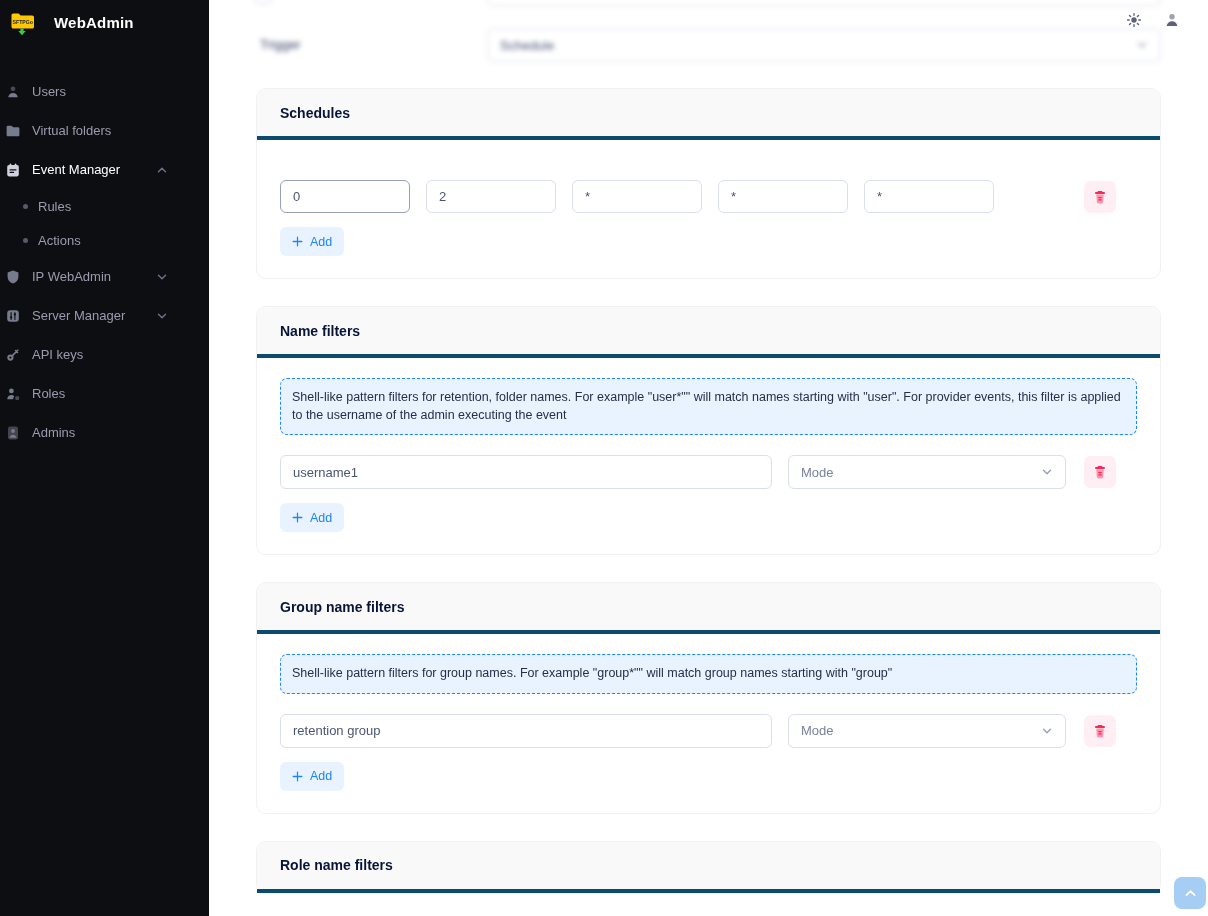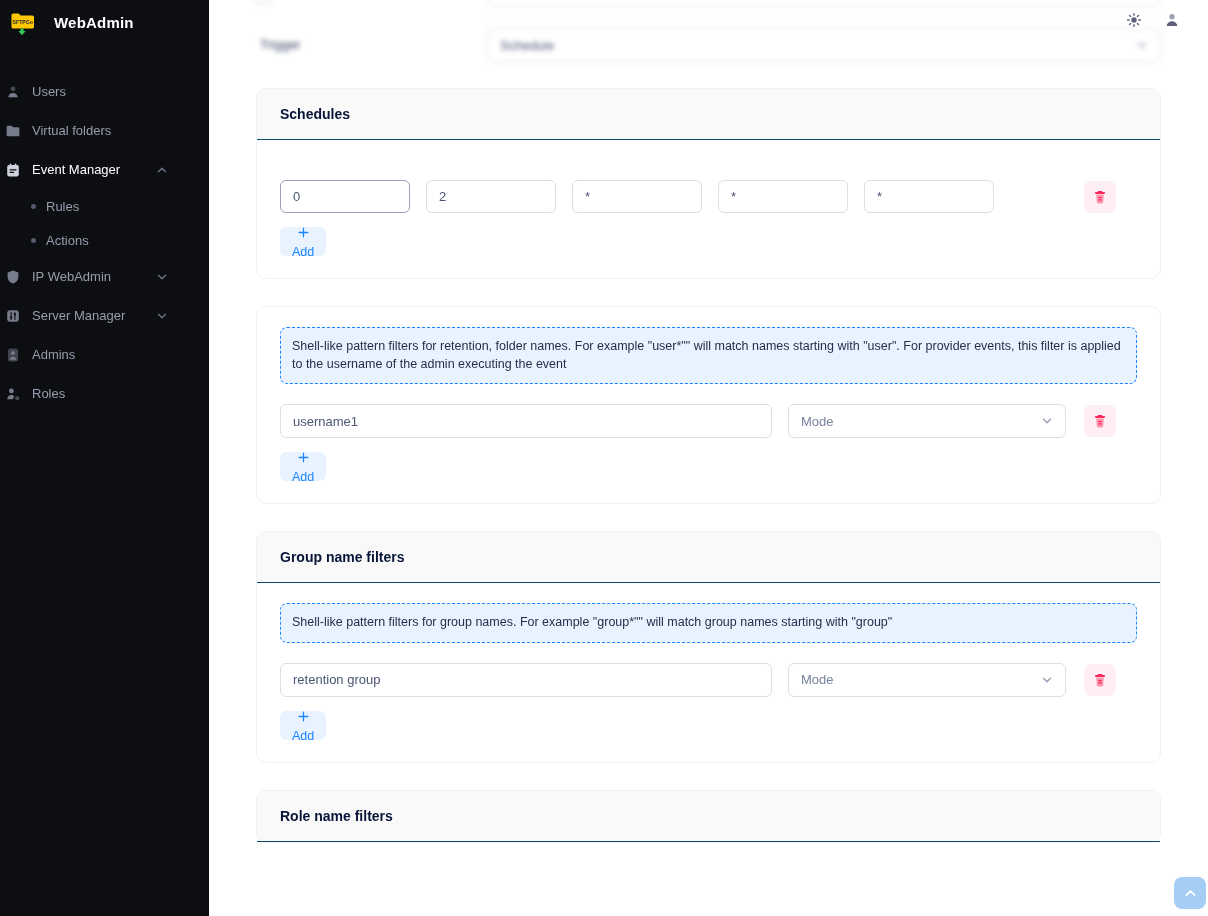--- a/index.html
+++ b/index.html
@@ -15,21 +15,21 @@
   .nav { position:absolute; top:72px; left:0; right:0; }
   .nav-item { display:flex; align-items:center; height:39px; padding-left:5px; cursor:pointer; }
   .nav-icon { width:16px; height:16px; color:#777c8c; flex:0 0 auto; display:flex; }
   .nav-icon svg { width:16px; height:16px; }
   .nav-label { margin-left:11px; font-size:13px; font-weight:500; color:#9a9cae; }
   .nav-item.active .nav-label { color:#ffffff; }
   .nav-item.active .nav-icon { color:#cfd2dc; }
   .nav-chevron { margin-left:auto; margin-right:41px; color:#6d7384; display:flex; }
   .nav-chevron svg { width:12px; height:12px; }
   .nav-chevron.up svg { transform:rotate(180deg); }
-  .nav-sub { display:flex; align-items:center; height:34px; padding-left:31px; cursor:pointer; }
+  .nav-sub { display:flex; align-items:center; height:34px; padding-left:23px; cursor:pointer; }
   .bullet { width:5px; height:5px; border-radius:50%; background:#555b6b; flex:0 0 auto; }
   .nav-sub .nav-label { margin-left:10px; }
 
   
   .main { position:absolute; left:209px; top:0; right:0; bottom:0; background:#fff; padding:0 47px; }
   .topbar { position:absolute; top:12px; right:28px; display:flex; gap:22px; z-index:6; }
   .topbar-icon { width:16px; height:16px; color:#5f607b; cursor:pointer; display:flex; }
   .topbar-icon svg { width:16px; height:16px; }
 
   
@@ -38,21 +38,21 @@
   .frag-box { position:absolute; left:-2px; top:-26px; width:18px; height:30px; border:1px solid #cfd4e3; border-radius:5px; }
   .frag-input { position:absolute; left:231px; right:0; top:-27px; height:33px; border:1px solid #dbdfe9; border-radius:6px; }
   .obscured-label { position:absolute; left:4px; top:37px; font-size:13px; color:#3a4565; }
   .obscured-select { position:absolute; left:231px; right:0; top:28px; height:34px; border:1px solid #dbdfe9;
                      border-radius:6px; display:flex; align-items:center; justify-content:space-between; padding:0 12px;
                      font-size:13px; color:#4b5675; background:#fff; }
   .obscured-select .sel-chevron { color:#99a1b7; display:flex; }
 
   
   .card { border:1px solid #f1f1f4; border-radius:10px; background:#fff; margin-bottom:27px; }
-  .card-header { height:51px; background:#f9f9f9; border-bottom:1px solid #0c4a6e; border-radius:10px 10px 0 0;
+  .card-header { height:51px; background:#f9f9f9; border-bottom:4px solid #0c4a6e; border-radius:10px 10px 0 0;
                  display:flex; align-items:center; padding:0 23px; }
   .card-title { font-size:14px; font-weight:700; color:#071437; }
   .card-body { padding:20px 23px 22px 23px; }
   .hint { background:#e9f3ff; border:1px dashed #1b84ff; border-radius:7px; padding:10px 11px;
           font-size:12.5px; line-height:17.5px; color:#252f4a; }
 
   .sched-row { display:flex; align-items:center; margin-top:20px; }
   .s-input { width:130px; height:33px; margin-right:16px; border:1px solid #dbdfe9; border-radius:6px;
              padding:0 12px; font-size:13px; color:#4b5675; font-family:"Liberation Sans",sans-serif; outline:none; background:#fff; }
   .s-input.focused { border-color:#99a1b7; }
@@ -62,21 +62,21 @@
   .mode-select { width:278px; height:34px; margin-left:16px; border:1px solid #dbdfe9; border-radius:6px;
                  display:flex; align-items:center; justify-content:space-between; padding:0 12px;
                  font-size:13px; color:#78829d; cursor:pointer; background:#fff; }
   .sel-chevron svg { width:12px; height:12px; }
   .trash-btn { width:32px; height:32px; border:none; border-radius:7px; background:#ffeef3; cursor:pointer;
                display:flex; align-items:center; justify-content:center; flex:0 0 auto; margin-left:18px; margin-right:21px; }
   .sched-row .trash-btn { margin-left:auto; }
   .trash-btn svg { width:16px; height:16px; }
   .add-btn { margin-top:14px; height:29px; padding:0 12px; border:none; border-radius:6px; background:#e9f3ff;
              color:#1b84ff; font-size:12.5px; font-weight:500; font-family:"Liberation Sans",sans-serif;
-             display:inline-flex; align-items:center; gap:7px; cursor:pointer;flex-direction:column; }
+             display:inline-flex; align-items:center; gap:7px; cursor:pointer; }
   .add-btn svg { width:11px; height:11px; }
 
   .scrolltop { position:absolute; right:2px; bottom:7px; width:32px; height:32px; border:none; border-radius:8px;
                background:#a6cdf3; display:flex; align-items:center; justify-content:center; cursor:pointer; z-index:9; }
   .scrolltop svg { width:15px; height:15px; }
 </style>
 </head>
 <body>
 
 <div class="page">
@@ -165,36 +165,46 @@
         <span class="nav-label">Server Manager</span>
         <span class="nav-chevron">
           <svg viewBox="0 0 12 12" fill="none" stroke="currentColor" stroke-width="1.4" stroke-linecap="round" stroke-linejoin="round">
               <path d="M2.5 4.2L6 7.8l3.5-3.6"></path>
             </svg>
         </span>
       </div>
       <div class="nav-item">
         <span class="nav-icon">
           <svg viewBox="0 0 16 16" fill="currentColor">
+              <circle cx="5.4" cy="10.6" r="3.1"></circle>
+              <circle cx="5.4" cy="10.6" r="1.1" fill="#0d0e12"></circle>
+              <path d="M7.6 8.4l5.2-5.2M10.6 3.6l1.9 1.9" stroke="currentColor" stroke-width="1.6" stroke-linecap="round" fill="none"></path>
+            </svg>
+        </span>
+        <span class="nav-label">API keys</span>
+      </div>
+      <div class="nav-item">
+        <span class="nav-icon">
+          <svg viewBox="0 0 16 16" fill="currentColor">
+              <circle cx="6.4" cy="4.9" r="2.4"></circle>
+              <path d="M2.2 13.2c.4-2.6 2.1-4.1 4.2-4.1 1.1 0 2.1.4 2.9 1.1a4 4 0 0 0-1.1 3z"></path>
+              <rect x="10.3" y="10.2" width="3.8" height="3.8" rx="1.1" opacity=".55"></rect>
+            </svg>
+        </span>
+        <span class="nav-label">Roles</span>
+      </div>
+      <div class="nav-item">
+        <span class="nav-icon">
+          <svg viewBox="0 0 16 16" fill="currentColor">
               <rect x="3" y="1.6" width="10" height="12.8" rx="2.2" opacity=".5"></rect>
               <circle cx="8" cy="6" r="1.9"></circle>
               <path d="M4.6 12.7c.4-1.9 1.8-3 3.4-3s3 1.1 3.4 3z"></path>
             </svg>
         </span>
         <span class="nav-label">Admins</span>
-      </div>
-      <div class="nav-item">
-        <span class="nav-icon">
-          <svg viewBox="0 0 16 16" fill="currentColor">
-              <circle cx="6.4" cy="4.9" r="2.4"></circle>
-              <path d="M2.2 13.2c.4-2.6 2.1-4.1 4.2-4.1 1.1 0 2.1.4 2.9 1.1a4 4 0 0 0-1.1 3z"></path>
-              <rect x="10.3" y="10.2" width="3.8" height="3.8" rx="1.1" opacity=".55"></rect>
-            </svg>
-        </span>
-        <span class="nav-label">Roles</span>
       </div>
     </nav>
   </aside>
 
   <main class="main">
 
     <div class="topbar">
       <span class="topbar-icon">
         <svg viewBox="0 0 16 16" fill="none" stroke="currentColor" stroke-width="1.4" stroke-linecap="round">
             <circle cx="8" cy="8" r="2.7" fill="currentColor" stroke="none"></circle>
@@ -253,20 +263,23 @@
             <svg viewBox="0 0 14 14" fill="none" stroke="#1b84ff" stroke-width="1.6" stroke-linecap="round">
                 <path d="M7 1.5v11M1.5 7h11"></path>
               </svg>
           </span>
           <span>Add</span>
         </button>
       </div>
     </section>
 
     <section class="card">
+      <div class="card-header">
+        <span class="card-title">Name filters</span>
+      </div>
       <div class="card-body">
         <div class="hint">Shell-like pattern filters for retention, folder names. For example "user*"" will match names starting with "user". For provider events, this filter is applied to the username of the admin executing the event</div>
         <div class="filter-row">
           <input class="f-input" value="username1" style="">
           <div class="mode-select">
             <span>Mode</span>
             <span class="sel-chevron" style="color:#99a1b7;display:flex">
               <svg viewBox="0 0 12 12" fill="none" stroke="currentColor" stroke-width="1.4" stroke-linecap="round" stroke-linejoin="round">
                   <path d="M2.5 4.2L6 7.8l3.5-3.6"></path>
                 </svg>

